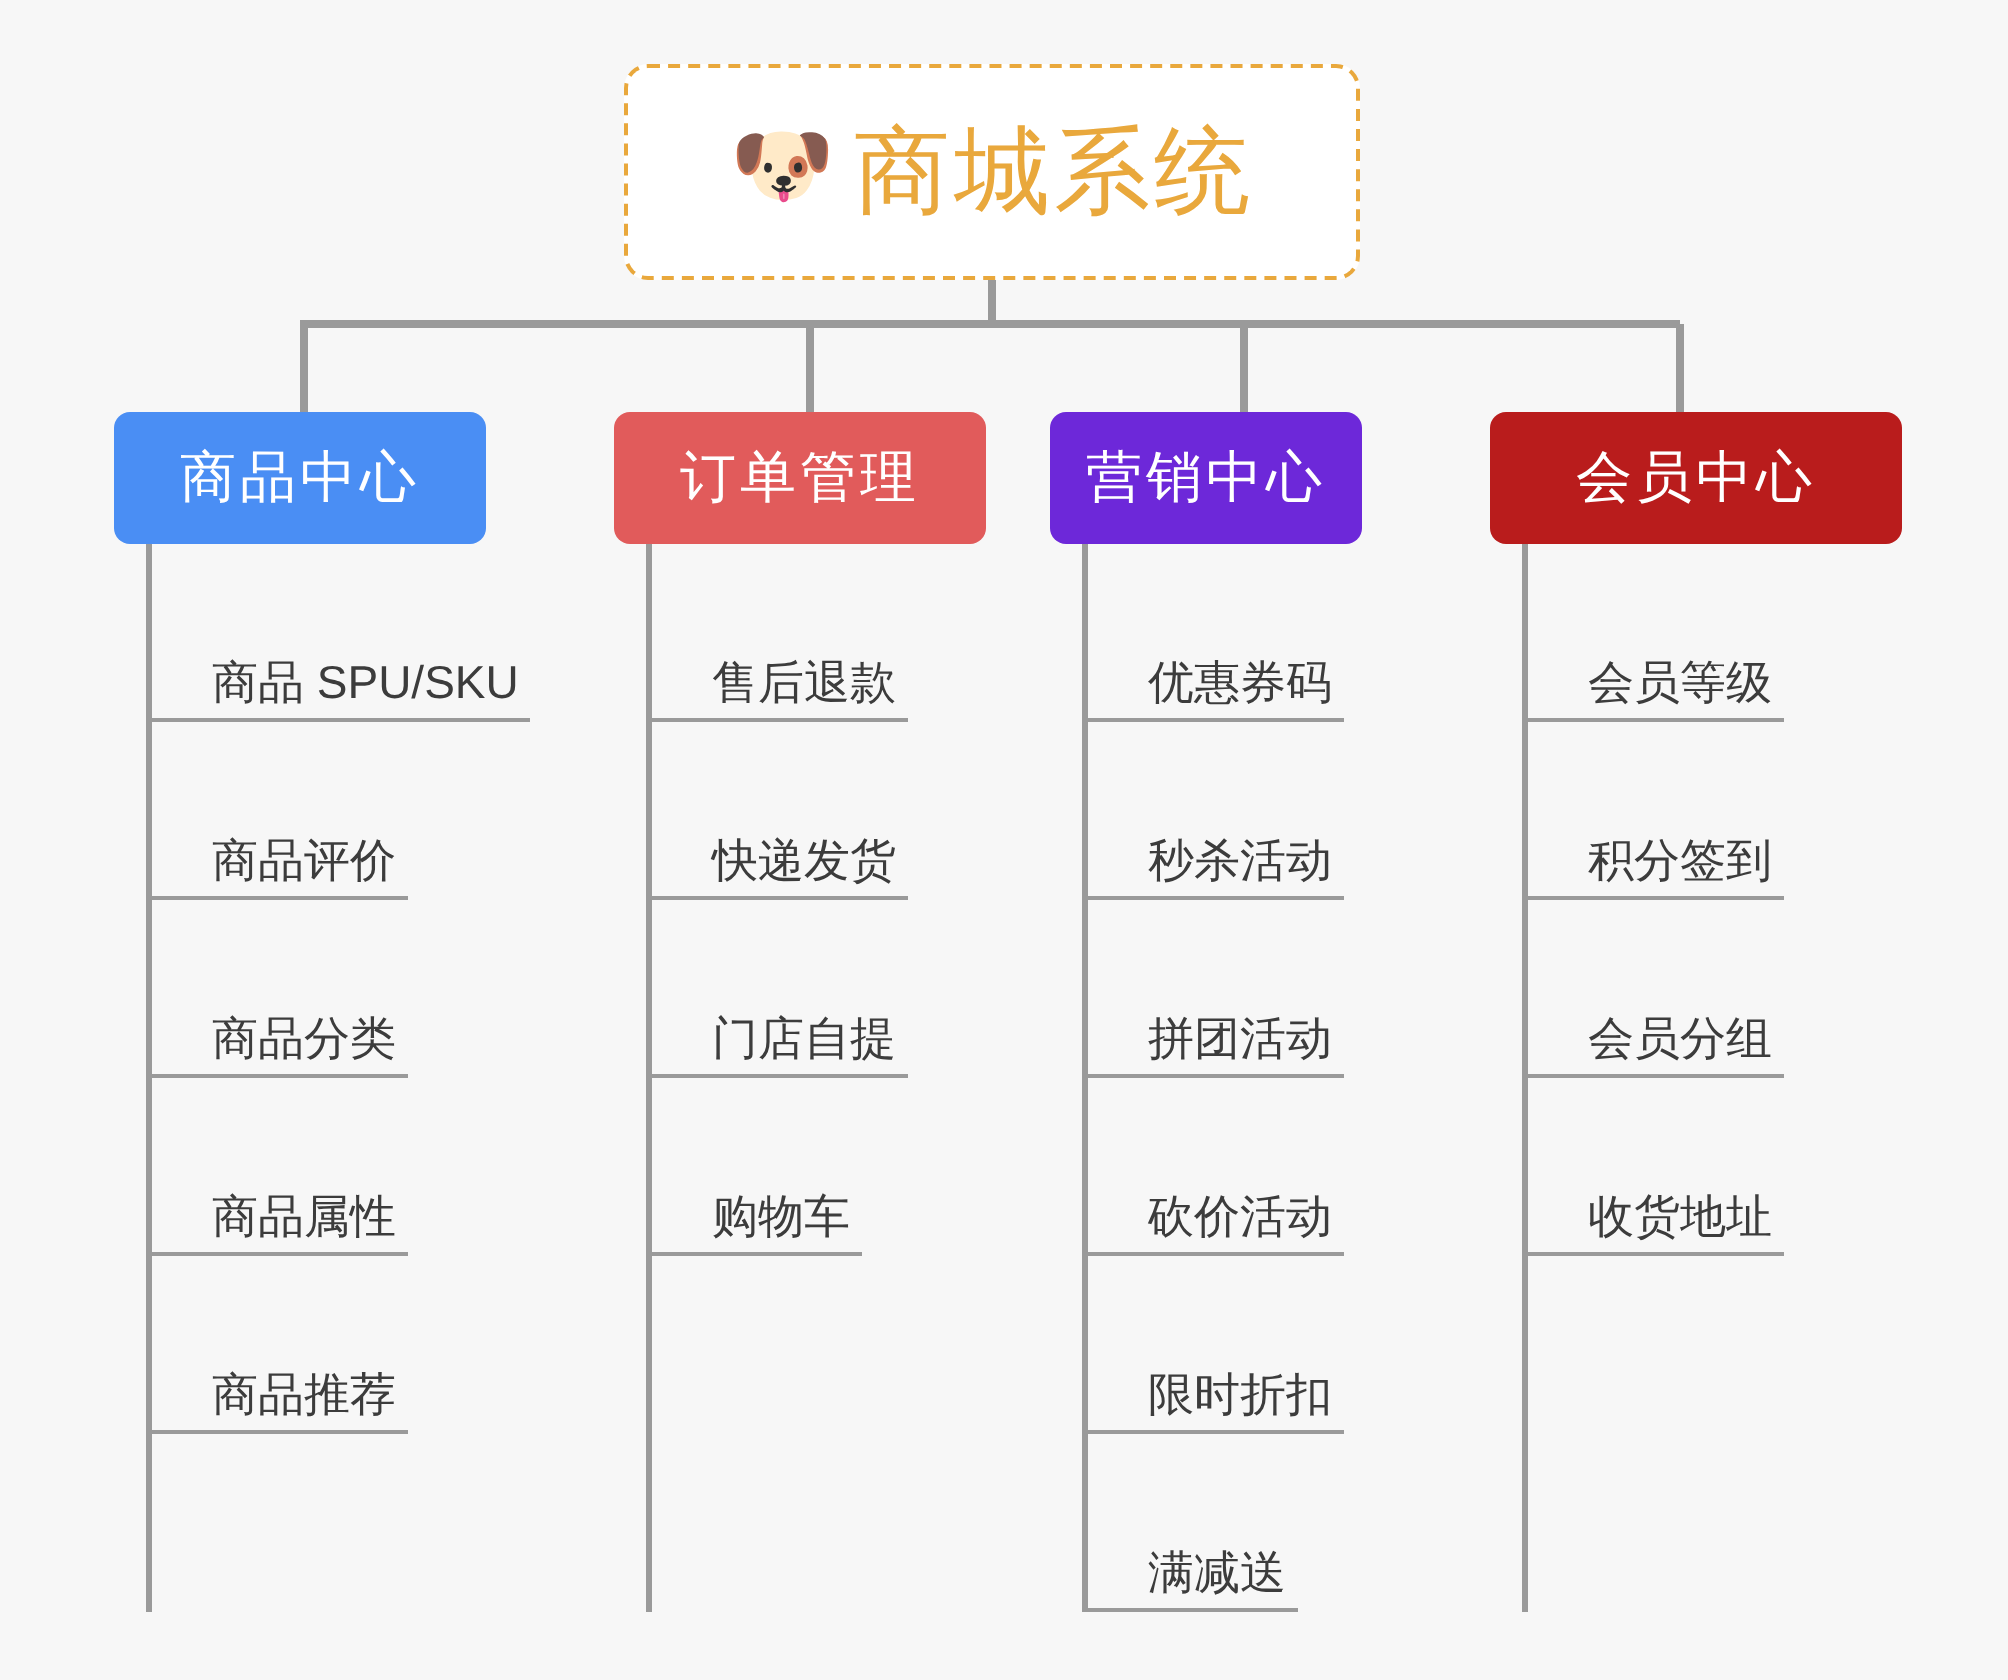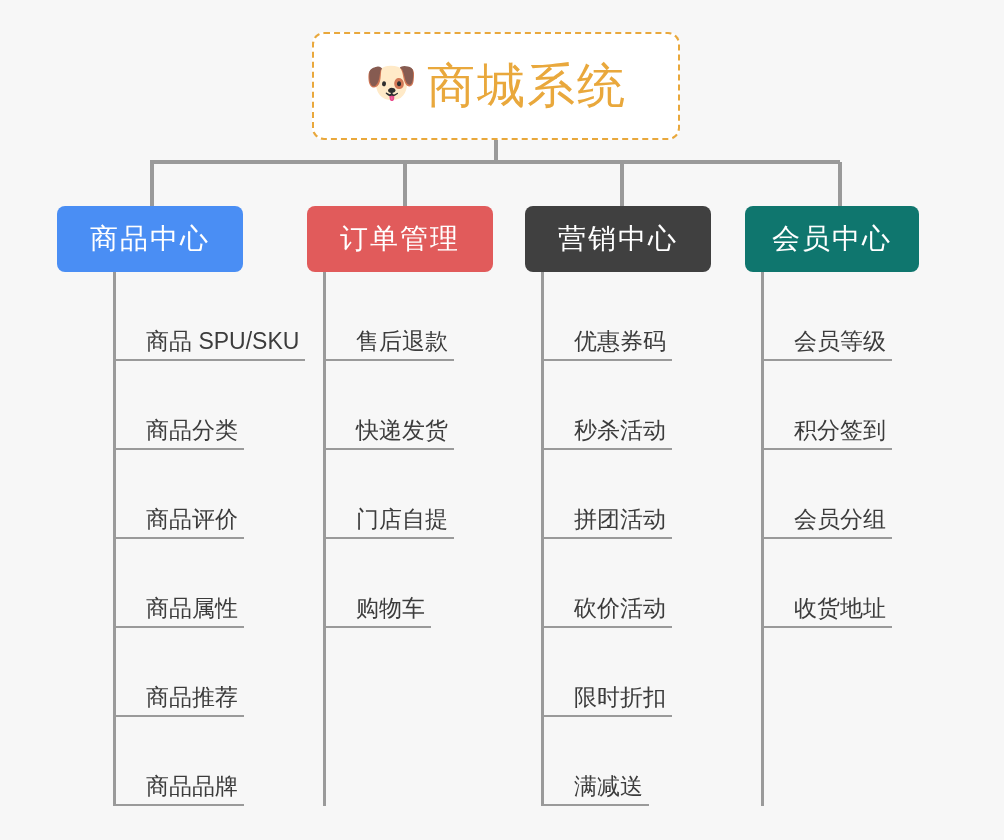--- a/index.html
+++ b/index.html
@@ -139,48 +139,45 @@
       <div class="conn conn-drop" style="left: 838px;"></div>
     </div>
 
   <div id="cats">
       <div class="cat-box" style="left: 57px; width: 186px; background: rgb(74, 142, 244);">
         <span class="cat-label">商品中心</span>
       </div>
       <div class="cat-box" style="left: 307px; width: 186px; background: rgb(225, 91, 91);">
         <span class="cat-label">订单管理</span>
       </div>
-      <div class="cat-box" style="left: 525px; width: 186px; background: #404040;">
+      <div class="cat-box" style="left: 525px; width: 156px; background: #6d28d9;">
         <span class="cat-label">营销中心</span>
       </div>
-      <div class="cat-box" style="left: 745px; width: 174px; background: #0f766e;">
+      <div class="cat-box" style="left: 745px; width: 206px; background: #b91c1c;">
         <span class="cat-label">会员中心</span>
       </div>
     </div>
   <div id="cols">
-      <div class="col" style="left: 73px; margin-left: 40px;">
+      <div class="col" style="left: 73px;">
         <div class="spine" style="height: 534px;"></div>
         <div class="leaf">
           <span class="leaf-text">商品 SPU/SKU</span>
         </div>
         <div class="leaf">
+          <span class="leaf-text">商品评价</span>
+        </div>
+        <div class="leaf">
           <span class="leaf-text">商品分类</span>
         </div>
         <div class="leaf">
-          <span class="leaf-text">商品评价</span>
-        </div>
-        <div class="leaf">
           <span class="leaf-text">商品属性</span>
         </div>
         <div class="leaf">
           <span class="leaf-text">商品推荐</span>
         </div>
-        <div class="leaf">
-          <span class="leaf-text">商品品牌</span>
-        </div>
       </div>
       <div class="col" style="left: 323px;">
         <div class="spine" style="height: 534px;"></div>
         <div class="leaf">
           <span class="leaf-text">售后退款</span>
         </div>
         <div class="leaf">
           <span class="leaf-text">快递发货</span>
         </div>
         <div class="leaf">

